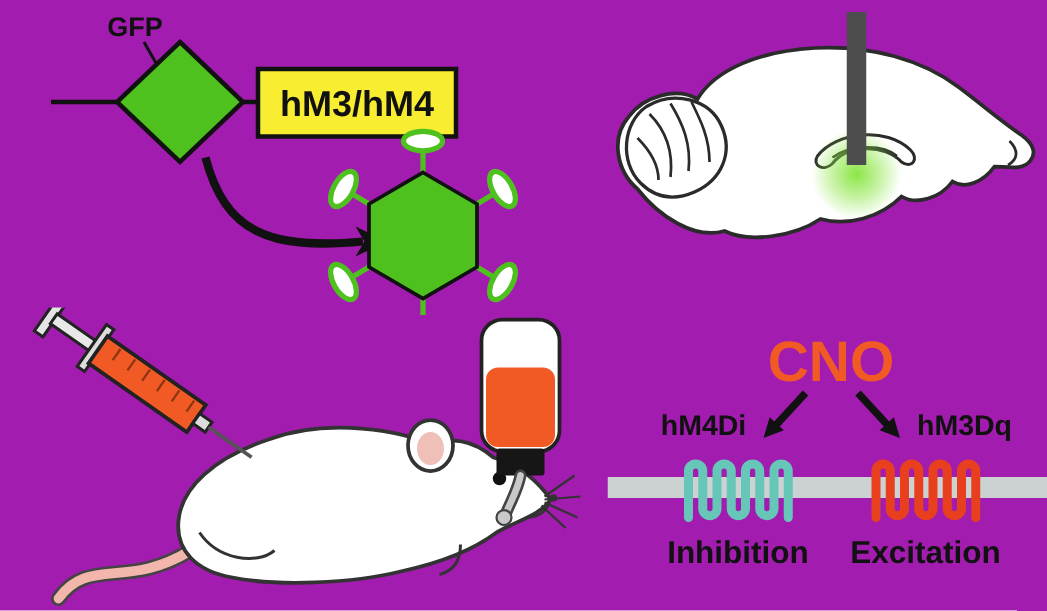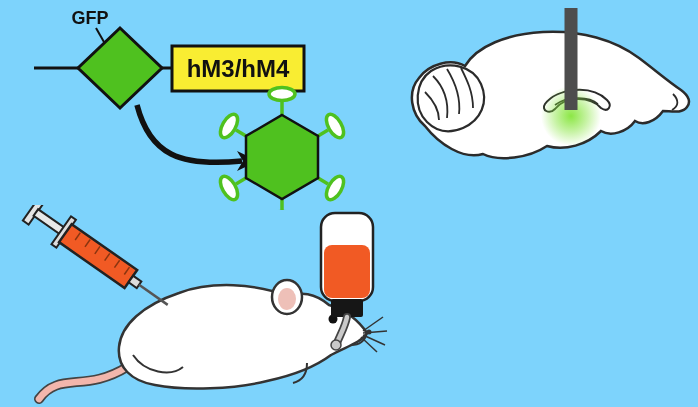--- a/index.html
+++ b/index.html
@@ -1,16 +1,16 @@
 <!DOCTYPE html>
 <html><head>
 <meta charset="utf-8">
 <style>
   html,body{margin:0;padding:0;background:#fff;}
-  .canvas{position:relative;width:698px;height:407px;background:#7dd3fc;overflow:hidden;
+  .canvas{position:relative;width:698px;height:407px;background:#a21caf;overflow:hidden;
           font-family:"Liberation Sans", sans-serif;}
   .quad{position:absolute;}
   svg text{font-family:"Liberation Sans", sans-serif;}
   .lbl{font-weight:700;fill:#111;}
 </style>
 </head>
 <body>
 
 <div class="canvas">
 
@@ -135,14 +135,45 @@
         <rect x="306" y="8" width="52" height="88" rx="14" fill="#fff" stroke="#222" stroke-width="2.5"></rect>
         <rect x="309" y="40" width="46" height="53" rx="8" fill="#f15a24"></rect>
         <rect x="316" y="94" width="32" height="18" rx="2" fill="#161616"></rect>
         <path d="M 332,112 C 330,122 326,128 322,138" fill="none" stroke="#444" stroke-width="8" stroke-linecap="round"></path>
         <path d="M 332,112 C 330,122 326,128 322,138" fill="none" stroke="#c9c9c9" stroke-width="4.5" stroke-linecap="round"></path>
         <circle cx="321" cy="140" r="5" fill="#c9c9c9" stroke="#444" stroke-width="1.5"></circle>
       </g>
     </svg>
   </div>
 
+  <div class="quad" style="left:405px;top:212px;width:293px;height:195px;">
+    <svg width="293" height="195" viewBox="0 0 293 195">
+
+      <text x="149" y="42" text-anchor="middle" font-size="38" font-weight="700" fill="#f15a24">CNO</text>
+
+      <g>
+        <line x1="132" y1="50" x2="109" y2="75" stroke="#111" stroke-width="5"></line>
+        <polygon points="104,80 108.1,66.1 117.6,74.9" fill="#111"></polygon>
+        <line x1="167" y1="50" x2="190" y2="75" stroke="#111" stroke-width="5"></line>
+        <polygon points="195,80 190.9,66.1 181.4,74.9" fill="#111"></polygon>
+      </g>
+
+      <text x="64" y="78" text-anchor="middle" font-size="19" font-weight="600" fill="#111">hM4Di</text>
+      <text x="238" y="78" text-anchor="middle" font-size="19" font-weight="600" fill="#111">hM3Dq</text>
+
+      <rect x="0" y="106" width="293" height="14" fill="#ccd1d2"></rect>
+
+      <path transform="translate(5,0)" d="M 49,133 L 49,102 A 4.75 4.75 0 0 1 58.5,102 L 58.5,127 A 4.75 4.75 0 0 0 68,127 L 68,102
+               A 4.75 4.75 0 0 1 77.5,102 L 77.5,127 A 4.75 4.75 0 0 0 87,127 L 87,102
+               A 4.75 4.75 0 0 1 96.5,102 L 96.5,127 A 4.75 4.75 0 0 0 106,127 L 106,102
+               A 4.75 4.75 0 0 1 115.5,102 L 115.5,133" fill="none" stroke-width="6" stroke-linecap="round" stroke="#66c7b8"></path>
+
+      <path transform="translate(130,0)" d="M 49,133 L 49,102 A 4.75 4.75 0 0 1 58.5,102 L 58.5,127 A 4.75 4.75 0 0 0 68,127 L 68,102
+               A 4.75 4.75 0 0 1 77.5,102 L 77.5,127 A 4.75 4.75 0 0 0 87,127 L 87,102
+               A 4.75 4.75 0 0 1 96.5,102 L 96.5,127 A 4.75 4.75 0 0 0 106,127 L 106,102
+               A 4.75 4.75 0 0 1 115.5,102 L 115.5,133" fill="none" stroke-width="6" stroke-linecap="round" stroke="#e8401f"></path>
+
+      <text x="87" y="163" text-anchor="middle" font-size="21" font-weight="700" fill="#111">Inhibition</text>
+      <text x="212" y="163" text-anchor="middle" font-size="21" font-weight="700" fill="#111">Excitation</text>
+    </svg>
+  </div>
 
 </div>
 
 </body></html>

